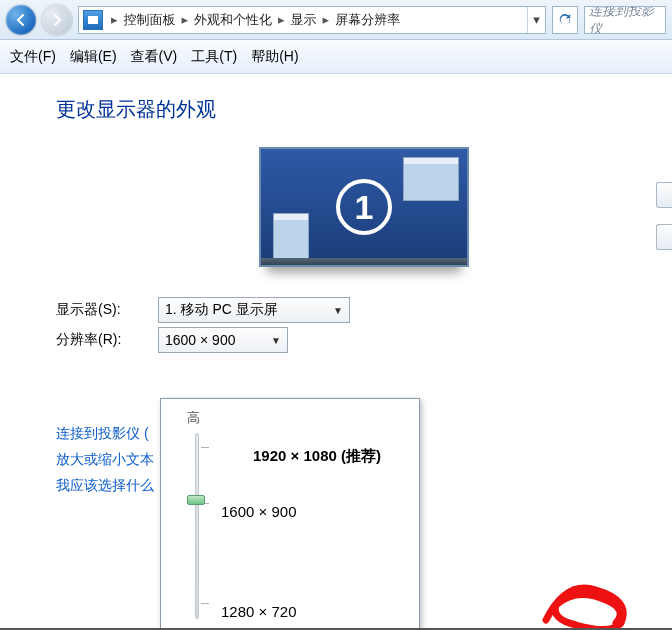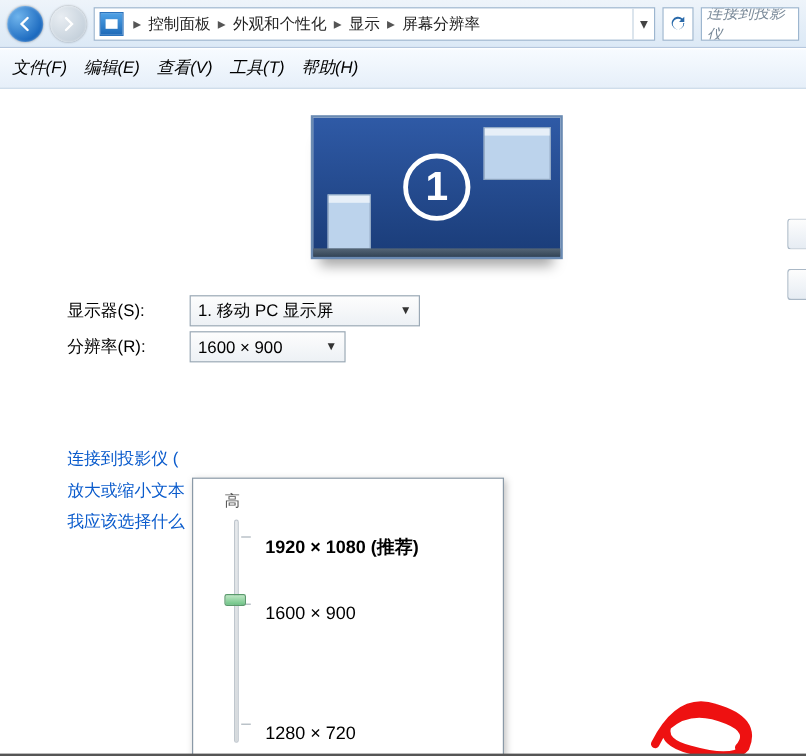--- a/index.html
+++ b/index.html
@@ -33,21 +33,21 @@
   .crumb-drop { width:18px; text-align:center; color:#444; border-left:1px solid #c6d4e2; height:100%; display:flex; align-items:center; justify-content:center; cursor:pointer; margin-left:auto;}
   .refresh-btn { width:26px; height:28px; border:1px solid #9db6cf; background:#fff; display:flex; align-items:center; justify-content:center; color:#2a6aaa; cursor:pointer; }
   .search-box { width:82px; height:28px; border:1px solid #9db6cf; background:#fff; display:flex; align-items:center; padding:0 4px; color:#7a8a99; font-size:13px; font-style:italic; overflow:hidden; }
 
   
   .menu-bar {
     height: 34px; background: linear-gradient(#f7fbff,#e6eff9);
     border-top: 1px solid #fff; border-bottom: 1px solid #c4d5e6;
     display:flex; align-items:center; padding: 0 10px; gap: 14px; font-size: 14px;
   }
-  .menu-item { cursor:pointer;font-style:italic; }
+  .menu-item { cursor:pointer; }
 
   
   .content { padding: 22px 0 0 56px; }
   .page-title { color:#003399; font-size: 20px; font-weight: normal; margin-bottom: 24px; }
 
   .monitor-preview {
     width: 210px; height: 120px; margin: 0 auto 30px auto;
     border: 2px solid #6a8ab2; background: linear-gradient(#2f5aa6,#1a3c78);
     position: relative; box-shadow: 0 14px 10px -8px rgba(0,0,0,.35);
   }
@@ -149,20 +149,21 @@
   <span class="menu-item">工具(T)</span>
   <span class="menu-item">帮助(H)</span>
 </div>
 
 <div class="side-stubs">
   <div></div>
   <div></div>
 </div>
 
 <div class="content">
+  <h1 class="page-title">更改显示器的外观</h1>
 
   <div class="monitor-preview">
     <div class="mini-win b">
         <div class="tbar"></div>
       </div>
     <div class="mini-win a">
         <div class="tbar"></div>
       </div>
     <div class="badge">1</div>
     <div class="taskbar"></div>
@@ -195,21 +196,21 @@
 <div class="res-popup">
   <div class="high-lbl">高</div>
   <div class="slider-col">
     <div class="slider-track"></div>
     <div class="tick" style="top:14px"></div>
     <div class="tick" style="top:70px"></div>
     <div class="tick" style="top:170px"></div>
     <div class="thumb" style="top: 62px;"></div>
   </div>
   <div id="res-opts">
-      <div class="opt bold" style="top: 48px;">1920 × 1080 (推荐)</div>
+      <div class="opt bold" style="top: 48px; margin-left: 32px;">1920 × 1080 (推荐)</div>
       <div class="opt" style="top: 104px;">1600 × 900</div>
       <div class="opt" style="top: 204px; text-align: right;">1280 × 720</div>
     </div>
 </div>
 
 <svg class="red-scribble" viewBox="0 0 110 55">
   <path d="M10 45 Q 30 5 60 15 Q 95 25 85 48 Q 75 60 40 50 Q 15 44 20 30 Q 40 12 70 25 Q 92 34 80 48" stroke="#e11" stroke-width="7" fill="none" stroke-linecap="round"></path>
 </svg>
 
 <div class="bottom-border"></div>

